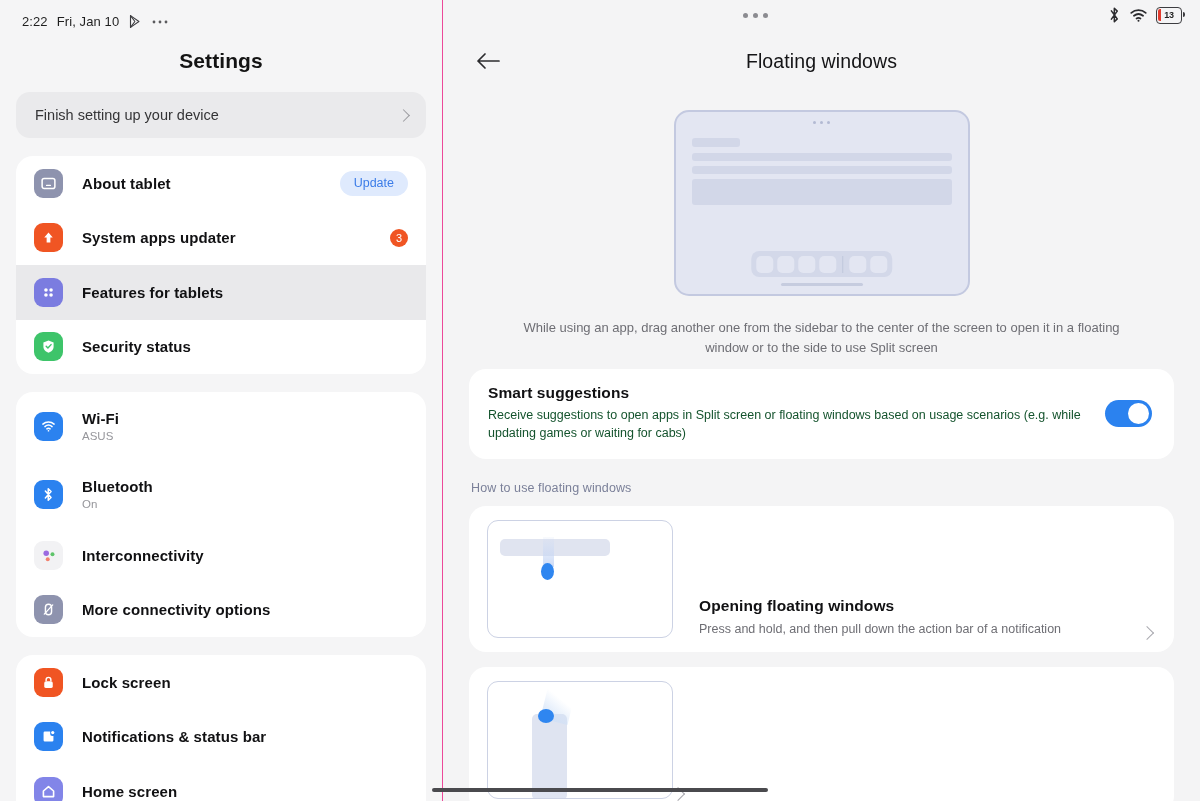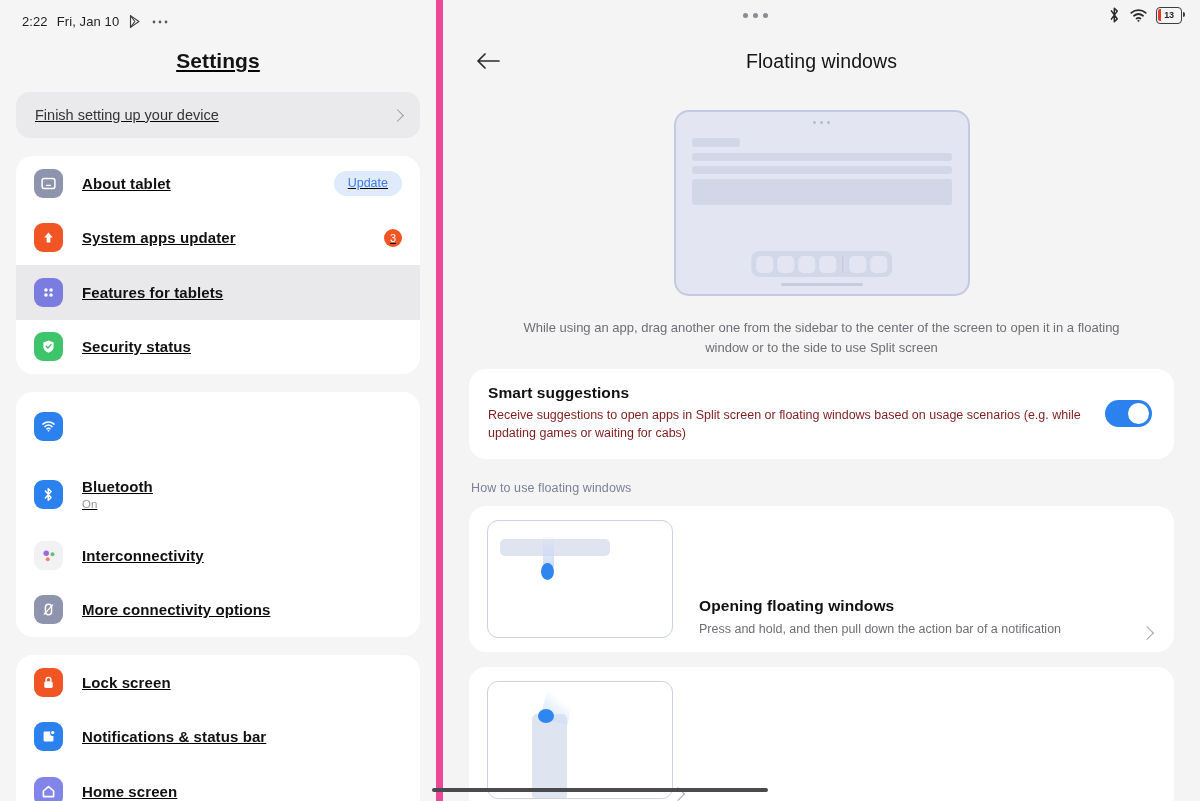--- a/index.html
+++ b/index.html
@@ -36,22 +36,21 @@
   .batt-fill { width: 13%; height: 100%; background: #e23b2e; border-radius: 2px 0 0 2px; }
   .batt-num {
     position: absolute; left: 0; right: 0; text-align: center;
     font-size: 9px; line-height: 11px; color: #1f1f1f; font-weight: 600; letter-spacing: -.2px;
   }
 
   
   .left {
     width: 443px; height: 801px; flex: none;
     background: #f5f5f6; padding-top: 30px; position: relative;
-    border-right: 7px solid #ec4899;
-    text-decoration: underline;
+    border-right: 1px solid #ec4899;
   }
   .left-title {
     height: 62px; display: flex; align-items: center; justify-content: center;
     font-size: 21px; font-weight: 700; color: #141414; letter-spacing: .1px;
   }
   .left-scroll { padding: 0 16px; }
   .finish-card {
     height: 46px; background: #eaeaec; border-radius: 14px;
     display: flex; align-items: center; padding: 0 18px 0 19px; margin-bottom: 18px;
   }
@@ -132,21 +131,21 @@
     width: 24px; height: 24px; border-radius: 50%; background: #cde3f5; z-index: -1;
   }
 
   
   .card {
     background: #fff; border-radius: 17px; margin: 11px 26px 0 26px; position: relative; z-index: 5;
   }
   .smart { display: flex; align-items: center; padding: 15px 22px 17px 19px; }
   .smart-txt { flex: 1; min-width: 0; padding-right: 20px; }
   .smart-title { font-size: 15.5px; font-weight: 600; color: #111113; letter-spacing: .1px; }
-  .smart-desc { font-size: 12.5px; line-height: 18px; color: #7f1d1d; margin-top: 4px; }
+  .smart-desc { font-size: 12.5px; line-height: 18px; color: #14532d; margin-top: 4px; }
   .toggle {
     width: 47px; height: 27px; border-radius: 14px; background: #2b82ef; flex: none;
     position: relative; cursor: pointer;
   }
   .toggle .knob {
     position: absolute; right: 3px; top: 3px; width: 21px; height: 21px;
     border-radius: 50%; background: #fff;
   }
 
   .section-label {
@@ -303,20 +302,24 @@
       <div class="group">
         <div class="row has-sub">
           <span class="row-ic" style="background:#2b82ef">
             <svg width="17" height="17" viewBox="0 0 20 20">
               <path d="M3.4 7.2 A10 10 0 0 1 16.6 7.2" fill="none" stroke="#fff" stroke-width="1.8" stroke-linecap="round"></path>
               <path d="M5.8 10.1 A6.4 6.4 0 0 1 14.2 10.1" fill="none" stroke="#fff" stroke-width="1.8" stroke-linecap="round"></path>
               <path d="M8.1 12.8 A3 3 0 0 1 11.9 12.8" fill="none" stroke="#fff" stroke-width="1.8" stroke-linecap="round"></path>
               <circle cx="10" cy="15" r="1" fill="#fff"></circle>
             </svg>
           </span>
+          <span class="row-txt">
+            <span class="row-label">Wi-Fi</span>
+            <span class="row-sub">ASUS</span>
+          </span>
         </div>
 
         <div class="row has-sub">
           <span class="row-ic" style="background:#2b82ef">
             <svg width="15" height="17" viewBox="0 0 14 20">
               <path d="M3.3 6 L10 13.6 L6.7 16.7 L6.7 3.3 L10 6.4 L3.3 14" fill="none" stroke="#fff" stroke-width="1.8" stroke-linejoin="round" stroke-linecap="round"></path>
             </svg>
           </span>
           <span class="row-txt">
             <span class="row-label">Bluetooth</span>

